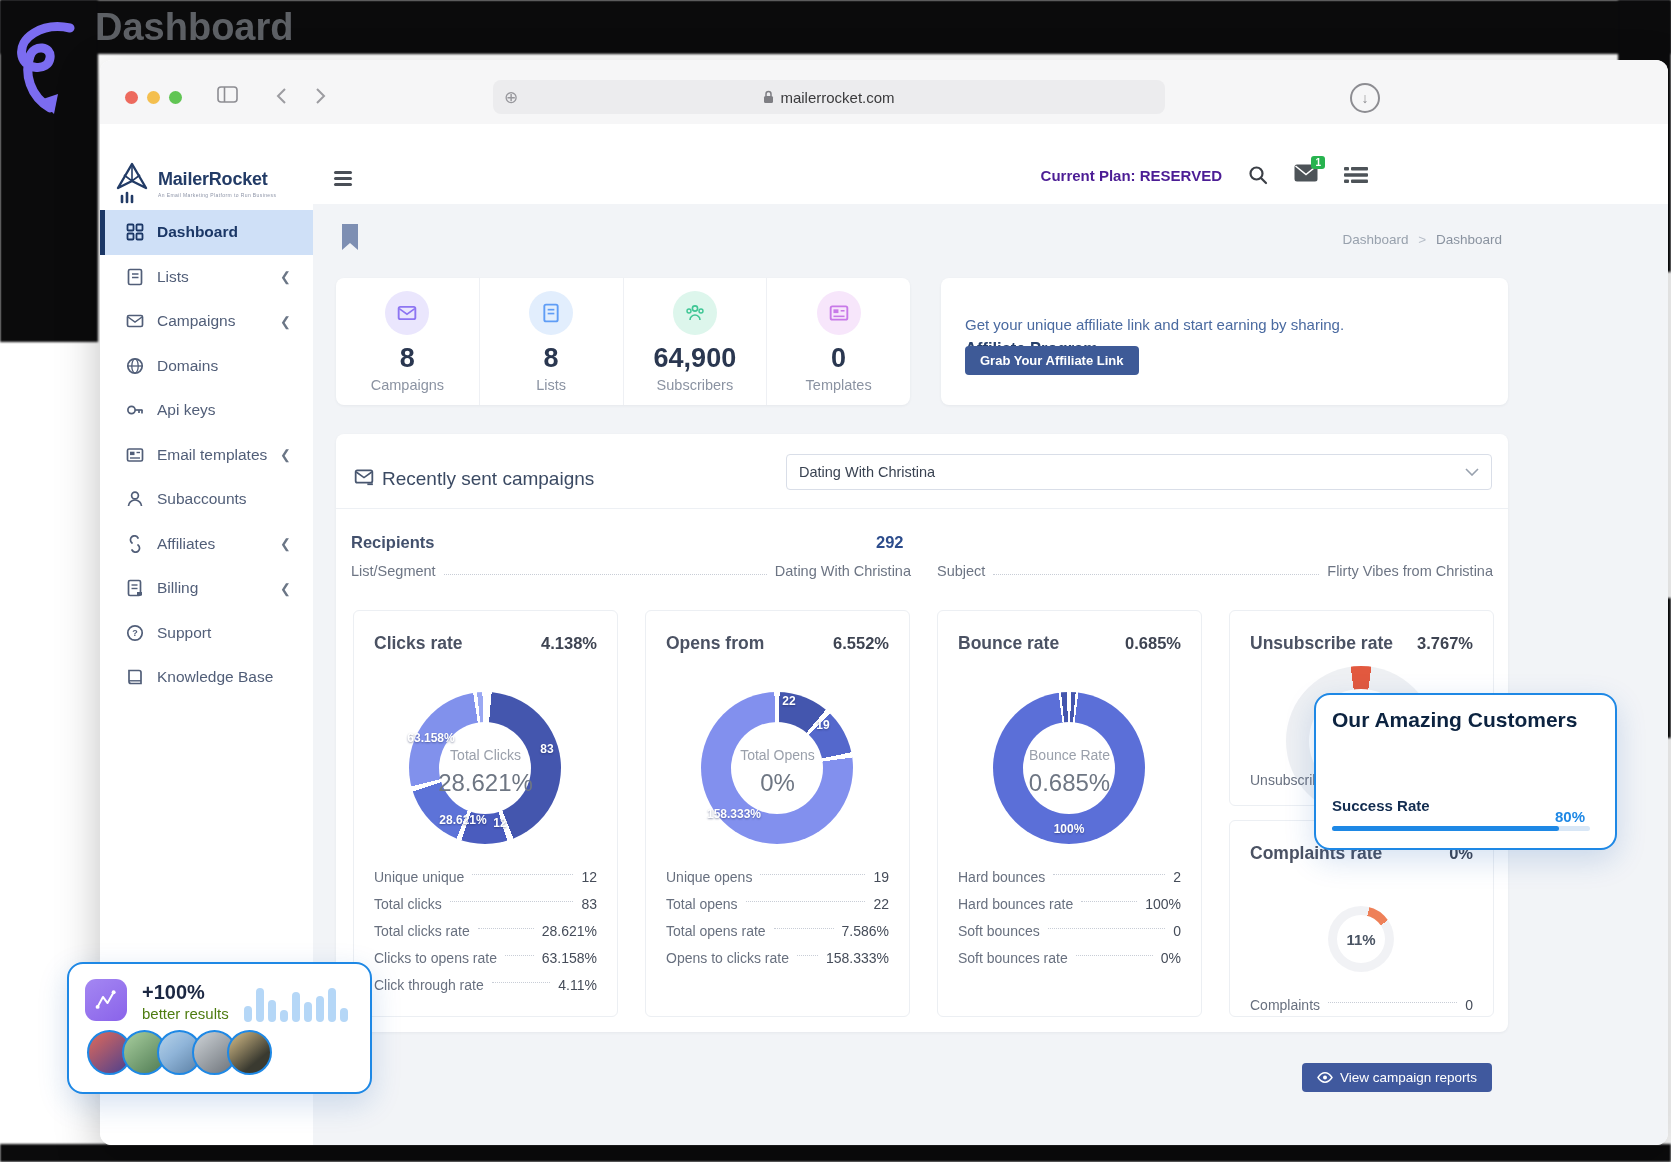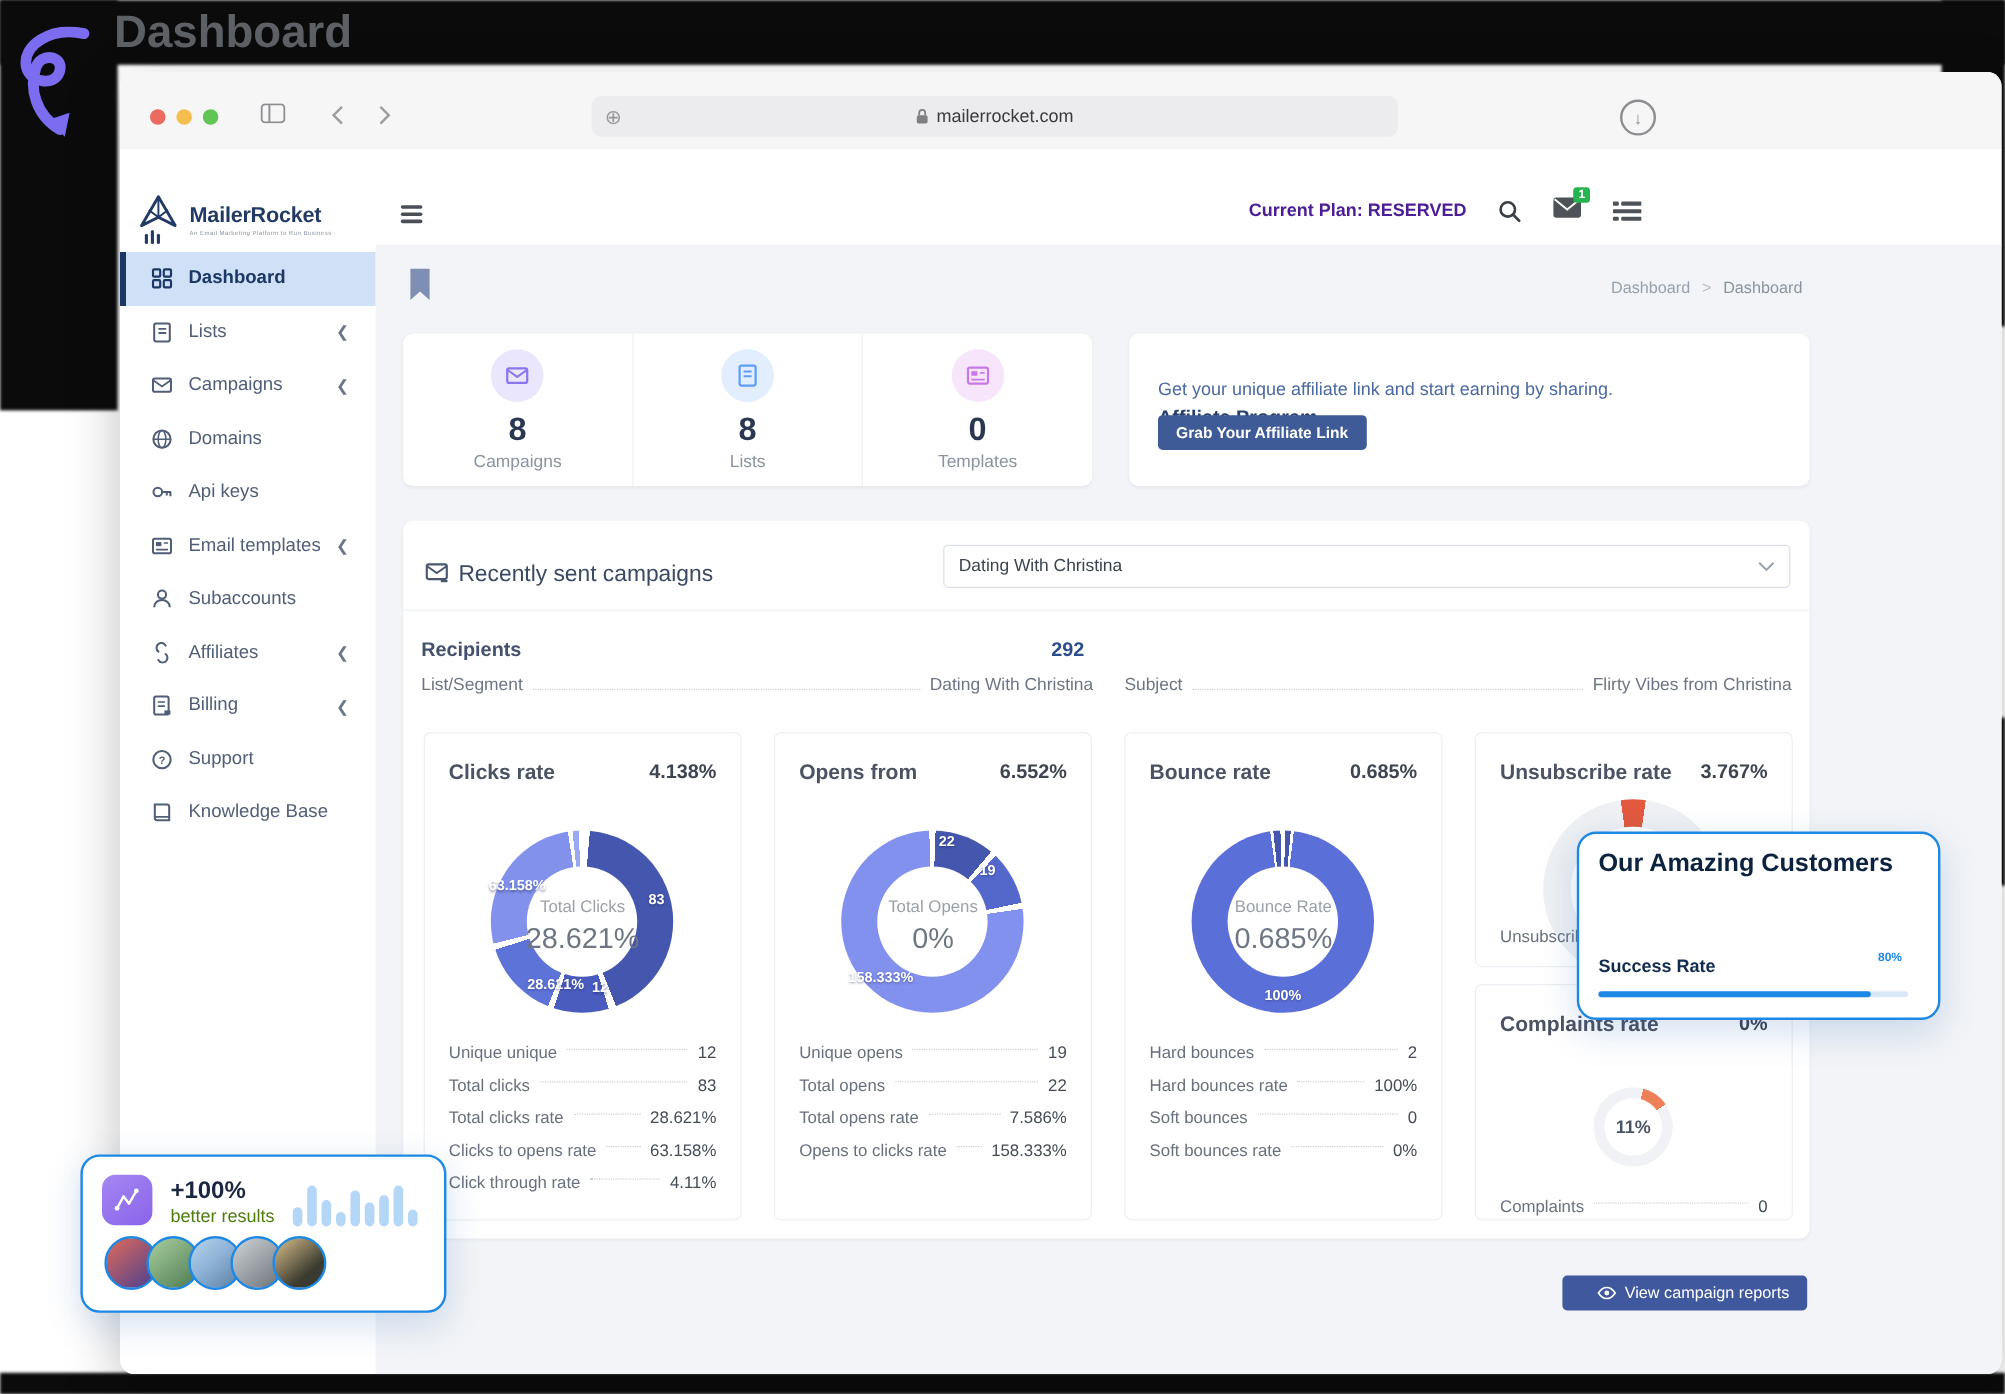--- a/index.html
+++ b/index.html
@@ -93,21 +93,21 @@
   .faint-ring{position:absolute;left:56px;top:55px;width:150px;height:150px;border-radius:50%;
               background:conic-gradient(#e2593f 0deg 8deg,#eef0f3 8deg 352deg,#e2593f 352deg 360deg);}
   .faint-hole{position:absolute;left:79px;top:78px;width:104px;height:104px;border-radius:50%;background:#fff;}
   .unsub-row{position:absolute;left:20px;right:20px;top:155px;}
   .cring{position:absolute;left:98px;top:85px;width:66px;height:66px;border-radius:50%;
          background:conic-gradient(#f1f2f5 0deg 15deg,#ee8058 15deg 55deg,#f1f2f5 55deg 360deg);}
   .chole{position:absolute;left:107px;top:94px;width:48px;height:48px;border-radius:50%;background:#fff;
          display:flex;align-items:center;justify-content:center;font-size:15px;font-weight:bold;color:#4b5564;}
   .crow{position:absolute;left:20px;right:20px;top:170px;}
   .reports-btn{position:absolute;left:1202px;top:1003px;width:190px;height:29px;background:#40599e;border-radius:4px;
-               color:#fff;font-size:13.5px;display:flex;align-items:center;justify-content:center;gap:7px;padding-left:14px;}
+               color:#fff;font-size:13.5px;display:flex;align-items:center;justify-content:center;gap:7px;}
   
   .overlay{position:absolute;background:#fff;border:2px solid #1e88e5;border-radius:16px;z-index:10;
            box-shadow:0 10px 30px rgba(20,90,180,.18);}
   .profit{left:1379px;top:58px;width:231px;height:153px;overflow:hidden;}
   .profit-t{position:absolute;left:16px;top:10px;font-size:19px;color:#17365d;line-height:1.3;width:190px;}
   .profit-chart{position:absolute;left:2px;bottom:2px;}
   .cust{left:1314px;top:693px;width:299px;height:153px;}
   .cust-t{position:absolute;left:16px;top:13px;font-size:21px;font-weight:bold;color:#0c2340;}
   .avrow{position:absolute;left:16px;top:45px;display:flex;}
   .av{width:46px;height:46px;border-radius:50%;border:2px solid #1e88e5;margin-right:-9px;box-sizing:border-box;}
@@ -115,21 +115,21 @@
   .av2{background:linear-gradient(140deg,#a9cf9f,#4e7a52);}
   .av3{background:linear-gradient(140deg,#d9c08a,#3a3a30 70%);}
   .av4{background:linear-gradient(140deg,#cfd4d8,#6b7178);}
   .av5{background:linear-gradient(140deg,#e06a5a,#4a3f8f);}
   .more{width:48px;height:48px;border-radius:50%;background:#1e88e5;color:#fff;display:flex;flex-direction:column;
         align-items:center;justify-content:center;line-height:1;}
   .more .m1{font-size:11.5px;font-weight:bold;} .more .m2{font-size:7.5px;}
   .succ-l{position:absolute;left:16px;top:102px;font-size:15px;font-weight:bold;color:#122c50;}
   .track{position:absolute;left:16px;top:131px;width:258px;height:5px;background:#d9e7f6;border-radius:3px;}
   .fill{width:88%;height:5px;background:#1e88e5;border-radius:3px;}
-  .pct{position:absolute;right:30px;top:98px;font-size:10px;font-weight:bold;color:#1e88e5;}
+  .pct{position:absolute;right:30px;top:113px;font-size:15px;font-weight:bold;color:#1e88e5;}
   .results{left:67px;top:962px;width:301px;height:128px;}
   .res-ic{position:absolute;left:16px;top:15px;width:42px;height:42px;border-radius:11px;
           background:linear-gradient(145deg,#a487f2,#8a63ea);display:flex;align-items:center;justify-content:center;}
   .res-v{position:absolute;left:73px;top:17px;font-size:20px;font-weight:bold;color:#1b2742;}
   .res-l{position:absolute;left:73px;top:41px;font-size:15px;color:#4d7c0f;}
   .bars{position:absolute;left:175px;top:14px;width:116px;height:44px;display:flex;align-items:flex-end;gap:4.5px;}
   .bars div{width:7.5px;background:#b5d7f7;border-radius:4px;}
   .avrow2{position:absolute;left:18px;top:66px;display:flex;}
   .avrow2 .av{width:45px;height:45px;margin-right:-10px;}
 </style>
@@ -350,20 +350,32 @@
           <svg width="20" height="20" viewBox="0 0 18 18">
               <rect x="3" y="1.5" width="12" height="15" rx="1.5" fill="none" stroke="#5f9df6" stroke-width="1.7"></rect>
               <line x1="6" y1="6" x2="12" y2="6" stroke="#5f9df6" stroke-width="1.5"></line>
               <line x1="6" y1="9.5" x2="12" y2="9.5" stroke="#5f9df6" stroke-width="1.5"></line>
             </svg>
         </div>
         <div class="stat-v">8</div>
         <div class="stat-l">Lists</div>
       </div>
       <div class="stat">
+        <div class="stat-ic" style="background:#ddf6ec;">
+          <svg width="20" height="20" viewBox="0 0 20 18">
+            <circle cx="10" cy="4.5" r="2.6" fill="none" stroke="#3ec694" stroke-width="1.6"></circle>
+            <circle cx="4" cy="7" r="2" fill="none" stroke="#3ec694" stroke-width="1.4"></circle>
+            <circle cx="16" cy="7" r="2" fill="none" stroke="#3ec694" stroke-width="1.4"></circle>
+            <path d="M5,16 a5,5 0 0 1 10,0" fill="none" stroke="#3ec694" stroke-width="1.6"></path>
+          </svg>
+        </div>
+        <div class="stat-v">64,900</div>
+        <div class="stat-l">Subscribers</div>
+      </div>
+      <div class="stat">
         <div class="stat-ic" style="background:#f7e6fb;">
           <svg width="20" height="20" viewBox="0 0 18 18">
               <rect x="1.5" y="3" width="15" height="12" rx="1.5" fill="none" stroke="#c879e8" stroke-width="1.7"></rect>
               <rect x="4" y="5.7" width="4.5" height="3.4" fill="#c879e8"></rect>
               <line x1="10.5" y1="7" x2="14" y2="7" stroke="#c879e8" stroke-width="1.4"></line>
               <line x1="4" y1="12" x2="14" y2="12" stroke="#c879e8" stroke-width="1.4"></line>
             </svg>
         </div>
         <div class="stat-v">0</div>
         <div class="stat-l">Templates</div>

